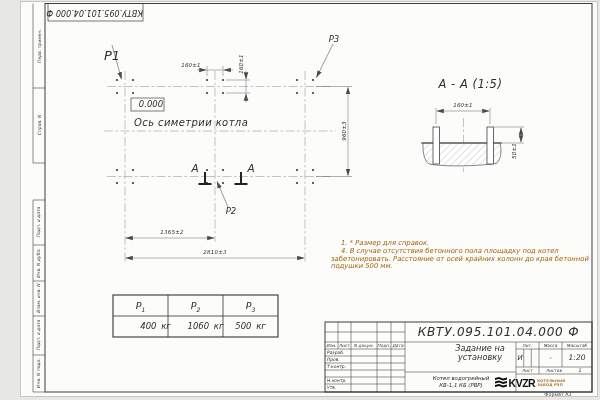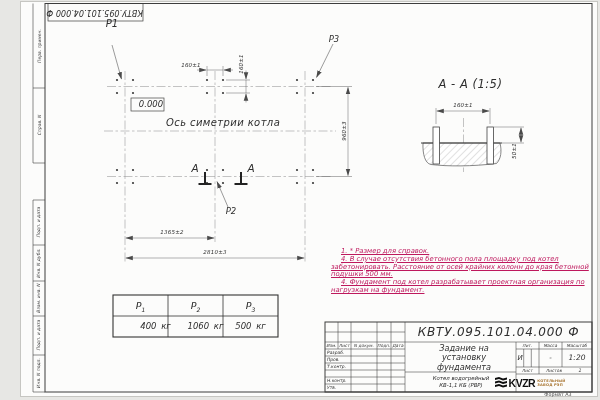--- a/index.html
+++ b/index.html
@@ -4,21 +4,21 @@
 <style>
   html,body{margin:0;padding:0;background:#e7e7e4;font-family:"DejaVu Sans",sans-serif;}
   .page{position:relative;width:600px;height:400px;background:#e7e7e4;overflow:hidden;}
   .sheet{position:absolute;left:20px;top:1px;width:578px;height:396px;background:#fcfcfb;border:1px solid #c6c6c2;box-sizing:border-box;}
   svg.lines{position:absolute;left:0;top:0;}
   .t{position:absolute;color:#2e2e2e;font-style:italic;white-space:nowrap;}
   .ctr{text-align:center;}
   .dim{font-size:5.5px;letter-spacing:0.2px;}
   .rot{transform:rotate(-90deg);}
   .plain{font-style:normal;}
-  .notes{position:absolute;left:331px;top:248px;width:258px;color:#be185d;font-style:italic;text-decoration:underline;}
+  .notes{position:absolute;left:331px;top:240px;width:258px;color:#a16207;font-style:italic;}
   .notes p{margin:0;font-size:6.8px;line-height:7.8px;text-indent:10px;white-space:normal;}
   .strip{font-size:4.5px;height:12px;line-height:12px;text-align:center;color:#3a3a3a;}
   .tbh{font-size:4.3px;height:7px;line-height:7px;text-align:center;color:#333;}
   .role{font-size:4.4px;height:7px;line-height:7px;text-align:left;color:#333;}
   .logo-row{position:absolute;left:493px;top:374.5px;width:74px;height:17px;display:flex;align-items:center;justify-content:center;gap:2px;}
   .kvzr-name{font-family:"Liberation Sans",sans-serif;font-weight:800;font-size:10.5px;letter-spacing:-0.5px;color:#0d0d0d;font-style:normal;}
   .kvzr-sub{font-size:3.6px;line-height:4.2px;color:#a8742f;font-style:normal;font-weight:600;letter-spacing:0.2px;}
 </style>
 </head>
 <body>
@@ -128,41 +128,40 @@
   <div class="t ctr" style="left:48px;top:4px;width:95px;height:17px;line-height:17px;font-size:8px;transform:rotate(180deg);">КВТУ.095.101.04.000 Ф</div>
 
   <div class="t strip rot" style="left:-3px;top:40px;width:85px;">Перв. примен.</div>
   <div class="t strip rot" style="left:2px;top:119px;width:75px;">Справ. N</div>
   <div class="t strip rot" style="left:16px;top:216px;width:45px;">Подп. и дата</div>
   <div class="t strip rot" style="left:21px;top:257px;width:36px;">Инв. N дубл.</div>
   <div class="t strip rot" style="left:21px;top:292px;width:35px;">Взам. инв. N</div>
   <div class="t strip rot" style="left:19px;top:329px;width:39px;">Подп. и дата</div>
   <div class="t strip rot" style="left:20px;top:367px;width:37px;">Инв. N подл.</div>
 
-  <div class="t ctr" style="left:102px;top:18px;width:20px;font-size:10px;">P1</div>
+  <div class="t ctr" style="left:102px;top:48px;width:20px;font-size:13px;">P1</div>
   <div class="t ctr" style="left:324px;top:34px;width:20px;font-size:8.5px;">P3</div>
   <div class="t ctr" style="left:221px;top:206px;width:20px;font-size:8.5px;">P2</div>
   <div class="t ctr" style="left:131px;top:98px;width:40px;height:13px;line-height:13px;font-size:8.5px;">0.000</div>
-  <div class="t" style="left:134px;top:117px;font-size:10px;letter-spacing:0.4px;margin-left:32px;">Ось симетрии котла</div>
+  <div class="t" style="left:134px;top:117px;font-size:10px;letter-spacing:0.4px;">Ось симетрии котла</div>
   <div class="t ctr dim" style="left:176px;top:62px;width:30px;">160±1</div>
   <div class="t ctr dim rot" style="left:226px;top:60px;width:30px;height:8px;line-height:8px;">160±1</div>
   <div class="t ctr dim rot" style="left:328px;top:127px;width:32px;height:8px;line-height:8px;">960±3</div>
   <div class="t ctr dim" style="left:152px;top:229px;width:40px;">1365±2</div>
   <div class="t ctr dim" style="left:195px;top:249px;width:40px;">2810±3</div>
   <div class="t ctr" style="left:189px;top:162px;width:12px;font-size:10.5px;">А</div>
   <div class="t ctr" style="left:245px;top:162px;width:12px;font-size:10.5px;">А</div>
 
   <div class="t ctr" style="left:428px;top:77px;width:85px;font-size:11.5px;letter-spacing:0.5px;">А - А (1:5)</div>
   <div class="t ctr dim" style="left:449px;top:102px;width:28px;">160±1</div>
   <div class="t ctr dim rot" style="left:501px;top:147px;width:26px;height:8px;line-height:8px;">50±1</div>
 
   <div class="notes">
     <p>1. * Размер для справок.</p>
     <p>4. В случае отсутствия бетонного пола площадку под котел забетонировать. Расстояние от осей крайних колонн до края бетонной подушки 500 мм.</p>
-    <p>4. Фундамент под котел разрабатывает проектная организация по нагрузкам на фундамент.</p>
   </div>
 
   <div class="t ctr" style="left:113px;top:295px;width:55px;height:21px;line-height:21px;font-size:9.5px;">
     <span>P</span><sub style="font-size:6px;">1</sub>
   </div>
   <div class="t ctr" style="left:168px;top:295px;width:55px;height:21px;line-height:21px;font-size:9.5px;">
     <span>P</span><sub style="font-size:6px;">2</sub>
   </div>
   <div class="t ctr" style="left:223px;top:295px;width:55px;height:21px;line-height:21px;font-size:9.5px;">
     <span>P</span><sub style="font-size:6px;">3</sub>
@@ -178,24 +177,23 @@
   <div class="t tbh" style="left:351px;top:342px;width:26px;">N докум.</div>
   <div class="t tbh" style="left:377px;top:342px;width:14px;">Подп.</div>
   <div class="t tbh" style="left:391px;top:342px;width:14px;">Дата</div>
 
   <div class="t role" style="left:327px;top:349px;width:24px;">Разраб.</div>
   <div class="t role" style="left:327px;top:356px;width:24px;">Пров.</div>
   <div class="t role" style="left:327px;top:363px;width:24px;">Т.контр.</div>
   <div class="t role" style="left:327px;top:377px;width:24px;">Н.контр.</div>
   <div class="t role" style="left:327px;top:384px;width:24px;">Утв.</div>
 
-  <div class="t ctr" style="left:397px;top:344px;width:102px;font-size:8.2px;line-height:9.3px;padding-left:16px;">
+  <div class="t ctr" style="left:413px;top:344px;width:102px;font-size:8.2px;line-height:9.3px;padding-left:16px;">
     <div>Задание на</div>
     <div>установку</div>
-    <div>фундамента</div>
   </div>
 
   <div class="t ctr" style="left:406px;top:375px;width:110px;font-size:5.4px;line-height:6.6px;">
     <div>Котел водогрейный</div>
     <div>КВ-1,1 КБ (РВР)</div>
   </div>
 
   <div class="t tbh" style="left:516px;top:342px;width:23px;">Лит.</div>
   <div class="t tbh" style="left:539px;top:342px;width:23px;">Масса</div>
   <div class="t tbh" style="left:562px;top:342px;width:30px;">Масштаб</div>

